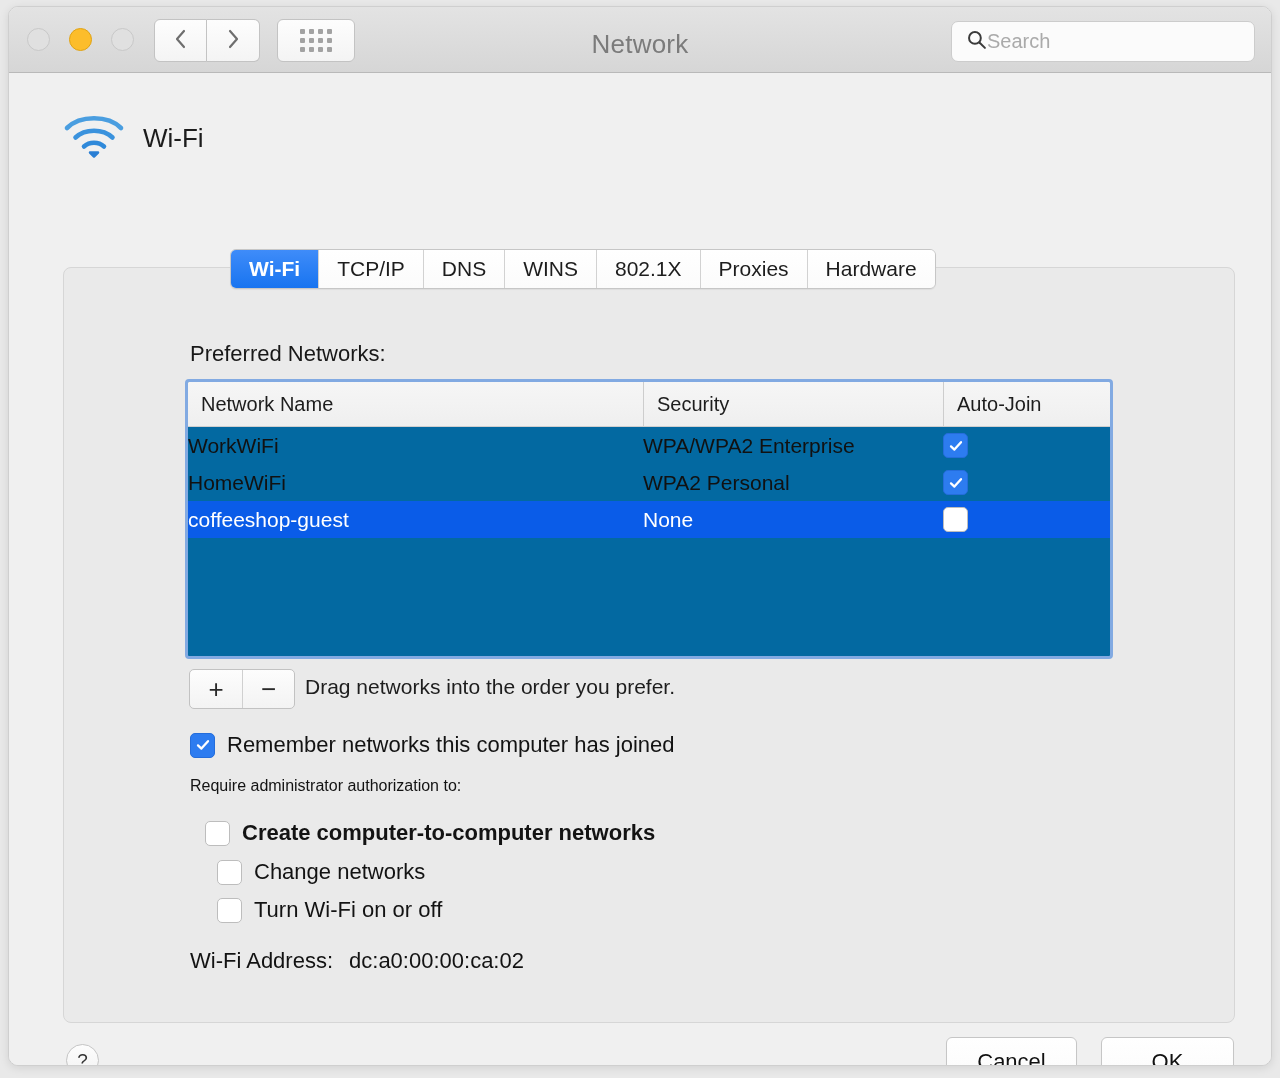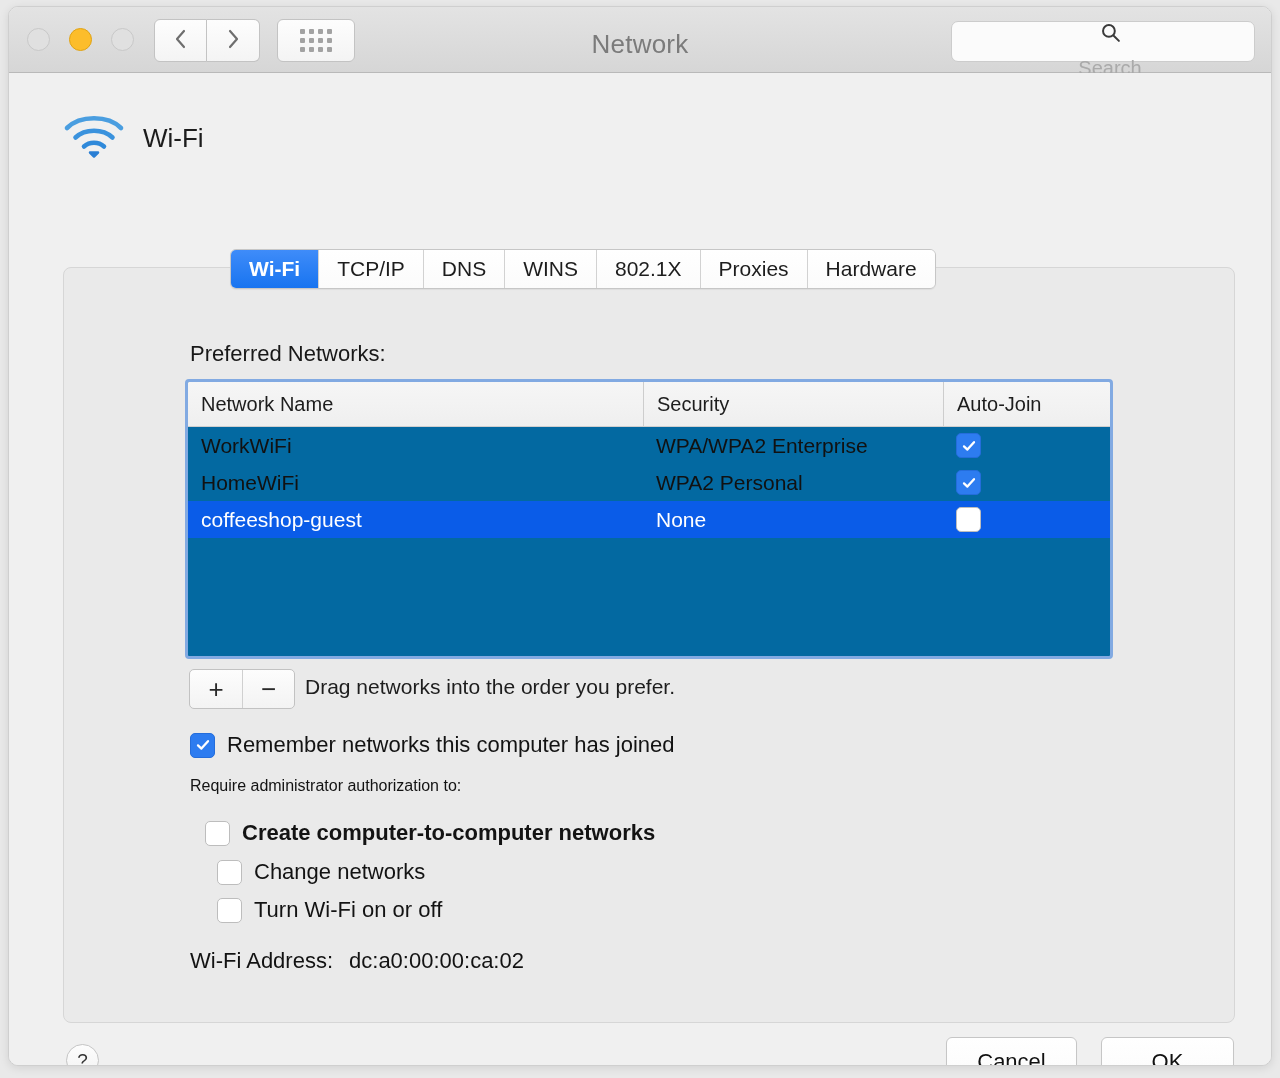--- a/index.html
+++ b/index.html
@@ -103,22 +103,21 @@
     right: 16px;
     top: 14px;
     width: 304px;
     height: 41px;
     background: #fbfbfb;
     border: 1px solid #cccccc;
     border-radius: 7px;
     display: flex;
     align-items: center;
     padding-left: 14px;
-    gap: 10px;
-    flex-direction: column;
+    gap: 0;
   }
   .search-ph { font-size: 20px; color: #aaaaaa; }
 
   
   .body {
     position: relative;
     height: 993px;
     background: #f0f0f0;
   }
 
@@ -210,21 +209,21 @@
   .th.c3 { flex: 1;      border-left: 1px solid #cdcdcd; }
 
   .trow {
     display: flex;
     height: 37px;
     align-items: center;
     font-size: 21px;
     color: #111111;
   }
   .trow.selected { background: #0a5ce8; color: #ffffff; }
-  .td { display: flex; align-items: center; padding-left: 13px; }
+  .td { display: flex; align-items: center; }
   .td.c1 { width: 455px; }
   .td.c2 { width: 300px; }
   .td.c3 { flex: 1; }
 
   
   .cbox {
     width: 25px; height: 25px;
     border-radius: 5px;
     display: inline-flex;
     align-items: center; justify-content: center;

